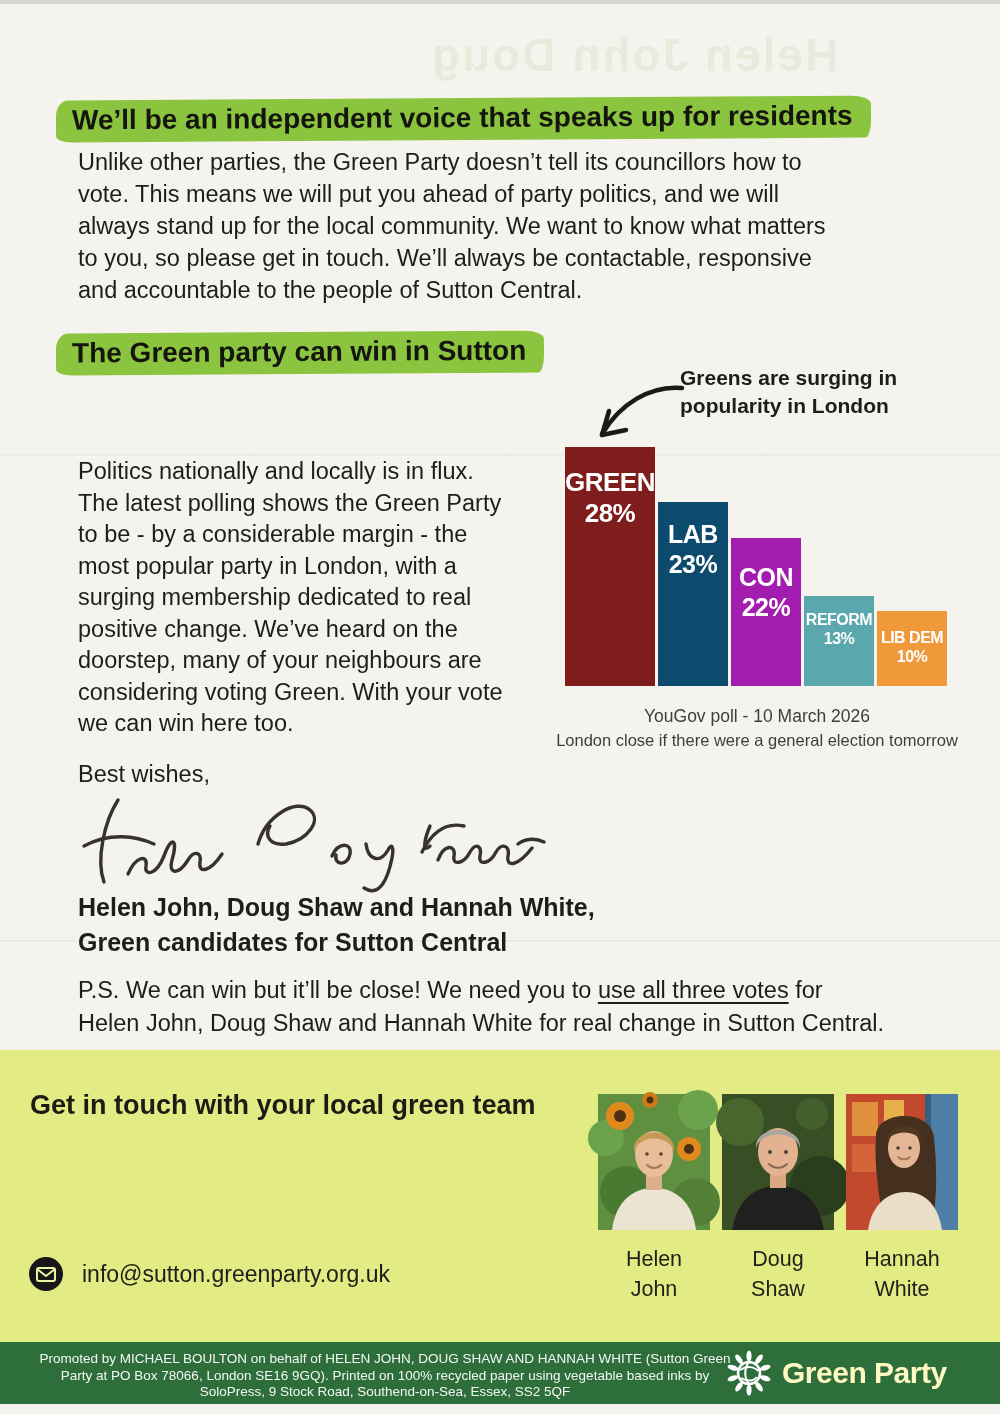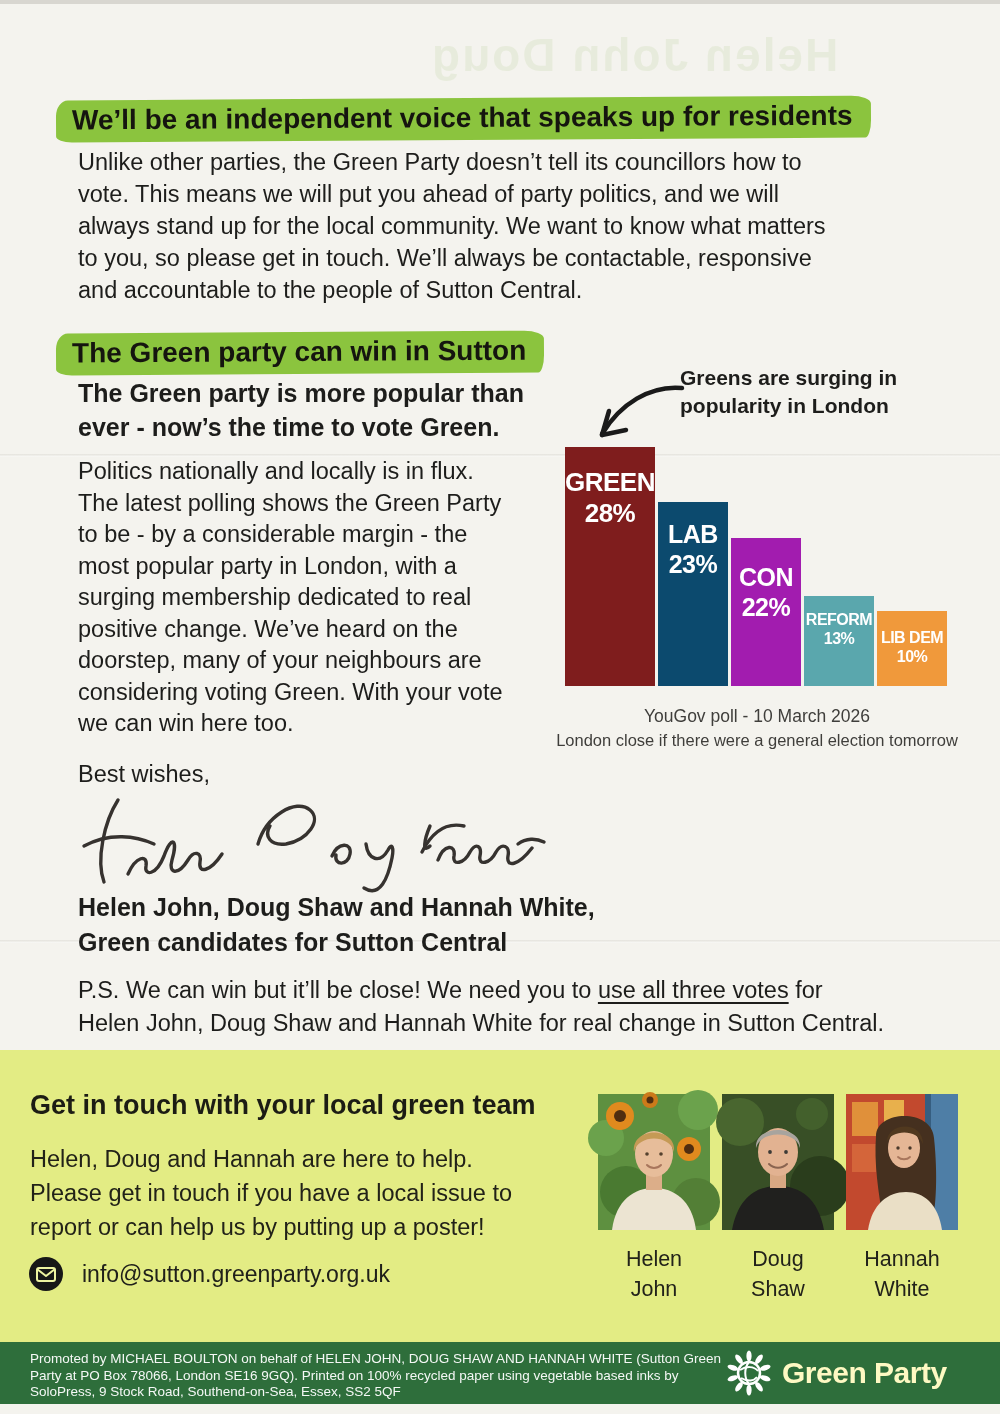--- a/index.html
+++ b/index.html
@@ -41,21 +41,21 @@
   .panel{left:0;top:1046px;width:1000px;height:292px;background:var(--panel-yellow-green,#e3ec84);}
   .panel-heading{font-size:27px;font-weight:bold;color:#1c1c14;}
   .panel-body{font-size:23.5px;line-height:34px;color:#222218;}
   .email-row{display:flex;align-items:center;gap:18px;font-size:23px;color:#20201a;}
   .team{display:flex;gap:12px;}
   .candidate{width:112px;}
   .candidate svg{display:block;width:112px;height:136px;}
   .candidate-name{margin-top:14px;text-align:center;font-size:21.5px;line-height:30px;color:#22221a;}
   
   .footer{left:0;top:1338px;width:1000px;height:62px;background:var(--footer-green,#2e6e3b);}
-  .small-print{position:absolute;left:30px;top:9px;width:710px;
+  .small-print{position:absolute;left:30px;top:9px;width:710px;text-align:center;
     color:rgba(255,255,255,.95);font-size:13.5px;line-height:16.5px;}
   .logo{position:absolute;left:726px;top:8px;display:flex;align-items:center;gap:10px;}
   .logo-text{color:#fef9c3;font-size:30px;font-weight:bold;letter-spacing:-.5px;}
   svg{overflow:visible;}
 </style>
 </head>
 <body>
 
 <div class="page">
 
@@ -69,22 +69,20 @@
   </div>
   <div class="abs body-text pre" style="left:78px;top:142px;width:820px">Unlike other parties, the Green Party doesn’t tell its councillors how to
 vote. This means we will put you ahead of party politics, and we will
 always stand up for the local community. We want to know what matters
 to you, so please get in touch. We’ll always be contactable, responsive
 and accountable to the people of Sutton Central.</div>
 
   <div class="abs" style="left:56px;top:328px">
     <span class="hl">The Green party can win in Sutton</span>
   </div>
-  <div class="abs subhead pre" style="left:78px;top:372px;width:520px">The Green party is more popular than
-ever - now’s the time to vote Green.</div>
   <div class="abs leftcol pre" style="left:78px;top:452px;width:480px">Politics nationally and locally is in flux.
 The latest polling shows the Green Party
 to be - by a considerable margin - the
 most popular party in London, with a
 surging membership dedicated to real
 positive change. We’ve heard on the
 doorstep, many of your neighbours are
 considering voting Green. With your vote
 we can win here too.</div>
 
@@ -141,23 +139,20 @@
   </svg>
 
   <div class="abs names pre" style="left:78px;top:886px;width:600px">Helen John, Doug Shaw and Hannah White,
 Green candidates for Sutton Central</div>
 
   <div class="abs ps pre" style="left:78px;top:970px;width:870px"><span>P.S. We can win but it’ll be close! We need you to </span><u>use all three votes</u><span class="pre"> for
 Helen John, Doug Shaw and Hannah White for real change in Sutton Central.</span></div>
 
   <div class="abs panel">
     <div class="abs panel-heading" style="left:30px;top:40px">Get in touch with your local green team</div>
-    <div class="abs panel-body pre" style="left:30px;top:92px;width:540px">Helen, Doug and Hannah are here to help.
-Please get in touch if you have a local issue to
-report or can help us by putting up a poster!</div>
     <div class="abs team" style="left:598px;top:44px">
       <div class="candidate">
         <svg viewBox="0 0 112 136">
           <rect width="112" height="136" fill="#5e9040"></rect>
           <circle cx="28" cy="98" r="26" fill="#4a7a31"></circle>
           <circle cx="98" cy="108" r="24" fill="#537f36"></circle>
           <circle cx="8" cy="44" r="18" fill="#6ba24c"></circle>
           <circle cx="100" cy="16" r="20" fill="#6ba24c"></circle>
           <circle cx="22" cy="22" r="14" fill="#e08a1e"></circle>
             <circle cx="22" cy="22" r="6" fill="#4f2d10"></circle>

